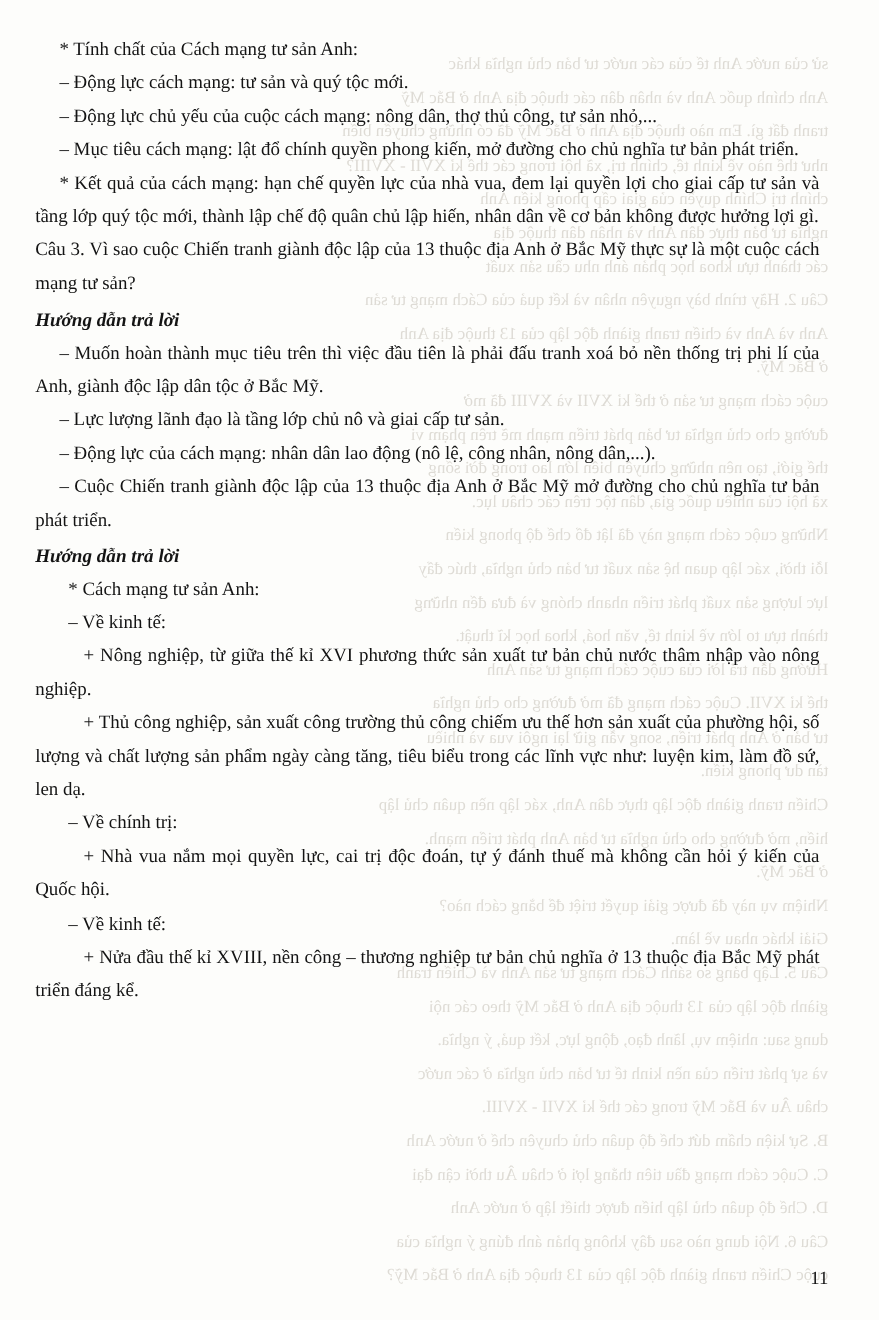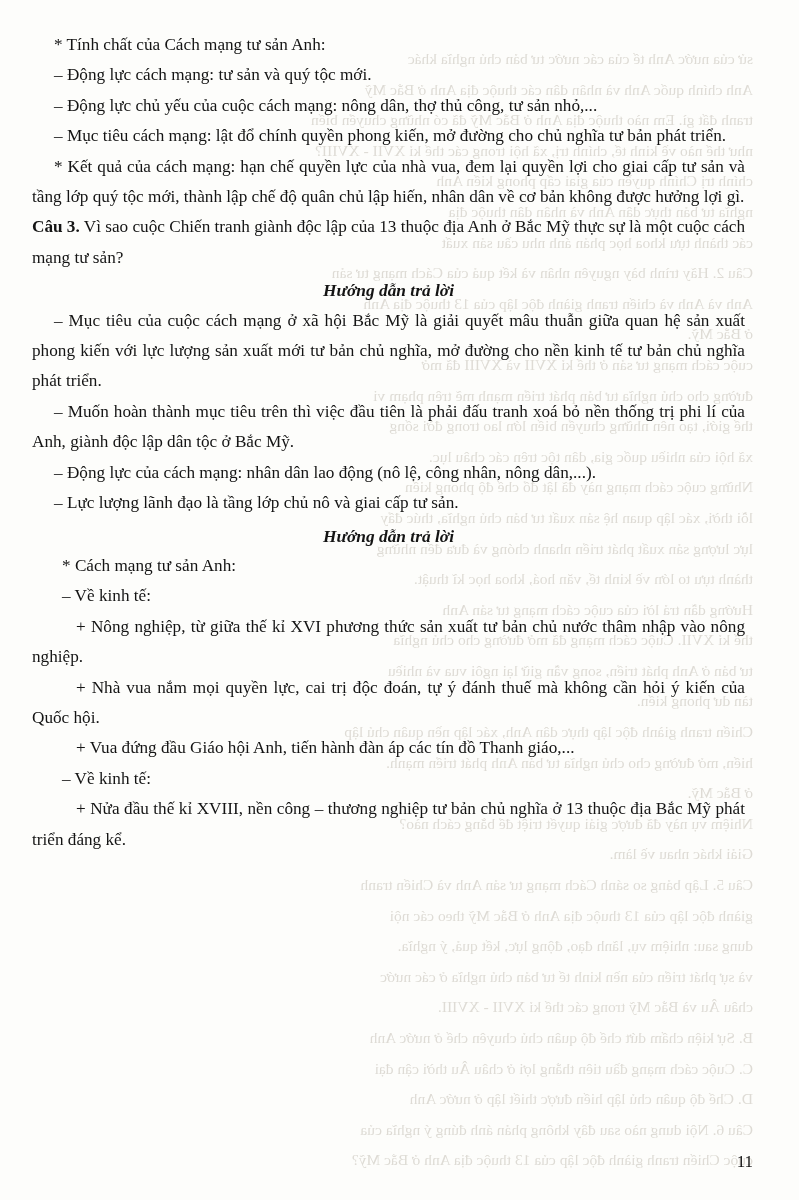--- a/index.html
+++ b/index.html
@@ -47,29 +47,28 @@
     font-size: 17.2px;
     line-height: 30.4px;
     text-align: justify;
     text-justify: inter-word;
   }
   .ind-star { text-indent: 22px; }
   .ind-dash { text-indent: 22px; }
   .ind-plus { text-indent: 44px; }
   .ind-sub  { text-indent: 30px; }
   .qnum {
-    font-weight: bold;
+    font-weight: normal;
   }
   .q-block {
     font-size: 17.2px;
     line-height: 30.4px;
     text-align: justify;
   }
   .center-head {
-    text-align: center;
     font-style: italic;
     font-weight: bold;
     font-size: 17.4px;
     line-height: 30.4px;
     margin: 2px 0 0 0;
   }
   .pageno {
     position: absolute;
     right: 46px;
     bottom: 28px;
@@ -129,32 +128,33 @@
     <p class="ind-dash">– Mục tiêu cách mạng: lật đổ chính quyền phong kiến, mở đường cho chủ nghĩa tư bản phát triển.</p>
     <p class="ind-star">* Kết quả của cách mạng: hạn chế quyền lực của nhà vua, đem lại quyền lợi cho giai cấp tư sản và tầng lớp quý tộc mới, thành lập chế độ quân chủ lập hiến, nhân dân về cơ bản không được hưởng lợi gì.</p>
 
     <div class="q-block">
       <span class="qnum">Câu 3.</span>
       <span>Vì sao cuộc Chiến tranh giành độc lập của 13 thuộc địa Anh ở Bắc Mỹ thực sự là một cuộc cách mạng tư sản?</span>
     </div>
 
     <p class="center-head">Hướng dẫn trả lời</p>
 
-    <p class="ind-dash">– Mục tiêu của cuộc cách mạng ở xã hội Bắc Mỹ là giải quyết mâu thuẫn giữa quan hệ sản xuất phong kiến với lực lượng sản xuất mới tư bản chủ nghĩa, mở đường cho nền kinh tế tư bản chủ nghĩa phát triển.</p>
     <p class="ind-dash">– Muốn hoàn thành mục tiêu trên thì việc đầu tiên là phải đấu tranh xoá bỏ nền thống trị phi lí của Anh, giành độc lập dân tộc ở Bắc Mỹ.</p>
+    <p class="ind-dash">– Lực lượng lãnh đạo là tầng lớp chủ nô và giai cấp tư sản.</p>
     <p class="ind-dash">– Động lực của cách mạng: nhân dân lao động (nô lệ, công nhân, nông dân,...).</p>
-    <p class="ind-dash">– Lực lượng lãnh đạo là tầng lớp chủ nô và giai cấp tư sản.</p>
+    <p class="ind-dash">– Cuộc Chiến tranh giành độc lập của 13 thuộc địa Anh ở Bắc Mỹ mở đường cho chủ nghĩa tư bản phát triển.</p>
 
 
     <p class="center-head">Hướng dẫn trả lời</p>
 
     <p class="ind-sub">* Cách mạng tư sản Anh:</p>
     <p class="ind-sub">– Về kinh tế:</p>
     <p class="ind-plus">+ Nông nghiệp, từ giữa thế kỉ XVI phương thức sản xuất tư bản chủ nước thâm nhập vào nông nghiệp.</p>
+    <p class="ind-plus">+ Thủ công nghiệp, sản xuất công trường thủ công chiếm ưu thế hơn sản xuất của phường hội, số lượng và chất lượng sản phẩm ngày càng tăng, tiêu biểu trong các lĩnh vực như: luyện kim, làm đồ sứ, len dạ.</p>
+    <p class="ind-sub">– Về chính trị:</p>
     <p class="ind-plus">+ Nhà vua nắm mọi quyền lực, cai trị độc đoán, tự ý đánh thuế mà không cần hỏi ý kiến của Quốc hội.</p>
-    <p class="ind-plus">+ Vua đứng đầu Giáo hội Anh, tiến hành đàn áp các tín đồ Thanh giáo,...</p>
     <p class="ind-sub">– Về kinh tế:</p>
     <p class="ind-plus">+ Nửa đầu thế kỉ XVIII, nền công – thương nghiệp tư bản chủ nghĩa ở 13 thuộc địa Bắc Mỹ phát triển đáng kể.</p>
 
   </div>
 
   <div class="pageno">11</div>
 </div>
 
 </body></html>

